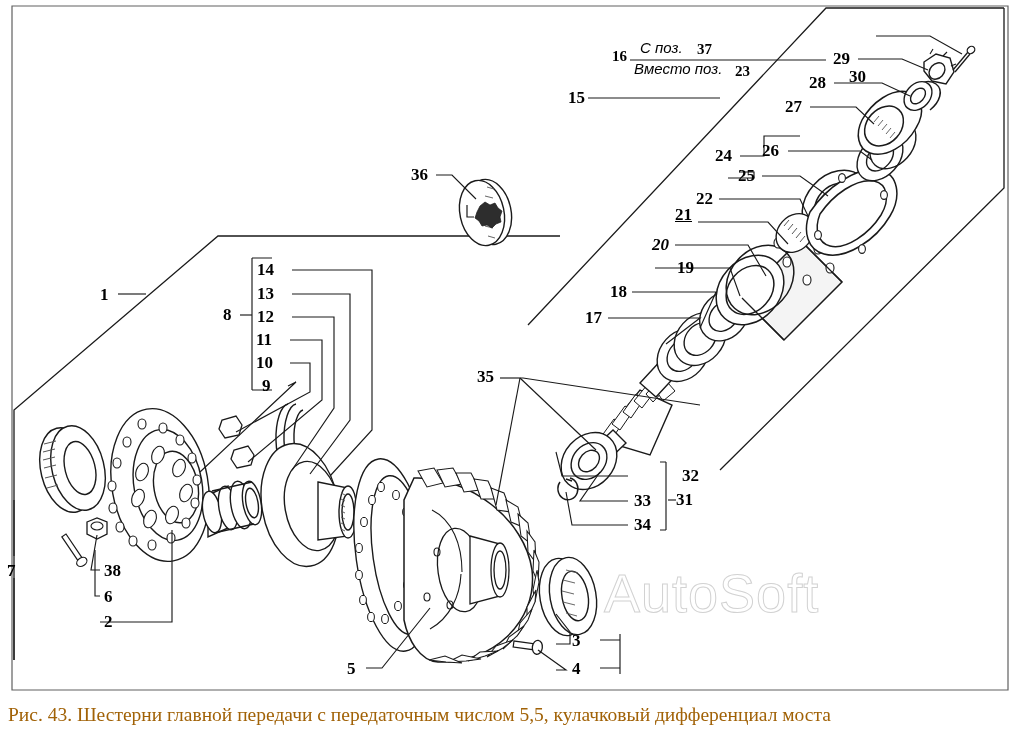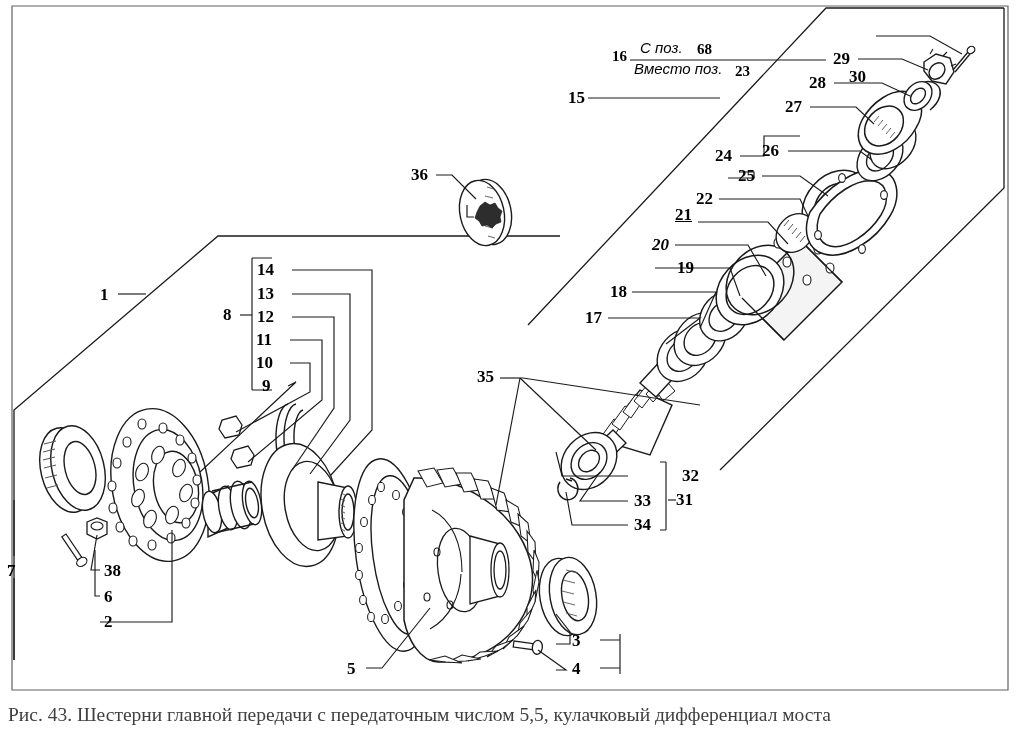--- a/index.html
+++ b/index.html
@@ -1,21 +1,21 @@
 <!DOCTYPE html>
 <html><head>
 <meta charset="utf-8">
 <style>
   html,body{margin:0;padding:0;background:#fff;}
   body{width:1016px;height:742px;font-family:"Liberation Serif",serif;color:#111;overflow:hidden;position:relative;}
   #stage{position:relative;width:1016px;height:742px;background:#ffffff;}
   svg#fig{position:absolute;left:0;top:0;width:1016px;height:742px;}
   .callout{position:absolute;font-family:"Liberation Serif",serif;font-weight:bold;font-size:17px;color:#000;line-height:1;white-space:nowrap;}
   .note{position:absolute;font-family:"Liberation Sans",sans-serif;font-style:italic;font-size:15px;color:#000;white-space:nowrap;}
-  #caption{position:absolute;left:8px;top:704px;width:1006px;font-family:"Liberation Serif",serif;font-size:19.5px;color:#404040;white-space:nowrap;}
+  #caption{position:absolute;left:8px;top:704px;width:1006px;font-family:"Liberation Serif",serif;font-size:19.5px;color:#a16207;white-space:nowrap;}
   #watermark{position:absolute;left:604px;top:562px;font-family:"Liberation Sans",sans-serif;font-size:54px;font-weight:normal;letter-spacing:1px;
      color:transparent;-webkit-text-stroke:1px #d2d2d2;}
 </style>
 </head>
 <body>
 
 <div id="stage">
 
   <svg id="fig" viewBox="0 0 1016 742">
     <defs>
@@ -420,20 +420,21 @@
   <div class="callout" style="left:676px;top:491px;">31</div>
   <div class="callout" style="left:634px;top:467px;margin-left:48px;">32</div>
   <div class="callout" style="left:634px;top:492px;">33</div>
   <div class="callout" style="left:634px;top:516px;">34</div>
   <div class="callout" style="left:477px;top:368px;">35</div>
   <div class="callout" style="left:411px;top:166px;">36</div>
   <div class="callout" style="left:104px;top:562px;">38</div>
 
   <div class="callout" style="left:612px;top:49px;font-size:15px;">16</div>
   <div class="note" style="left:640px;top:39px;">С поз.</div>
-  <div class="callout" style="left:697px;top:42px;font-size:15px;">68</div>
+  <div class="callout" style="left:697px;top:42px;font-size:15px;">37</div>
   <div class="note" style="left:634px;top:60px;">Вместо поз.</div>
   <div class="callout" style="left:735px;top:64px;font-size:15px;">23</div>
 
+  <div id="watermark">AutoSoft</div>
 
   <div id="caption">Рис. 43. Шестерни главной передачи с передаточным числом 5,5, кулачковый дифференциал моста</div>
 
 </div>
 
 </body></html>

